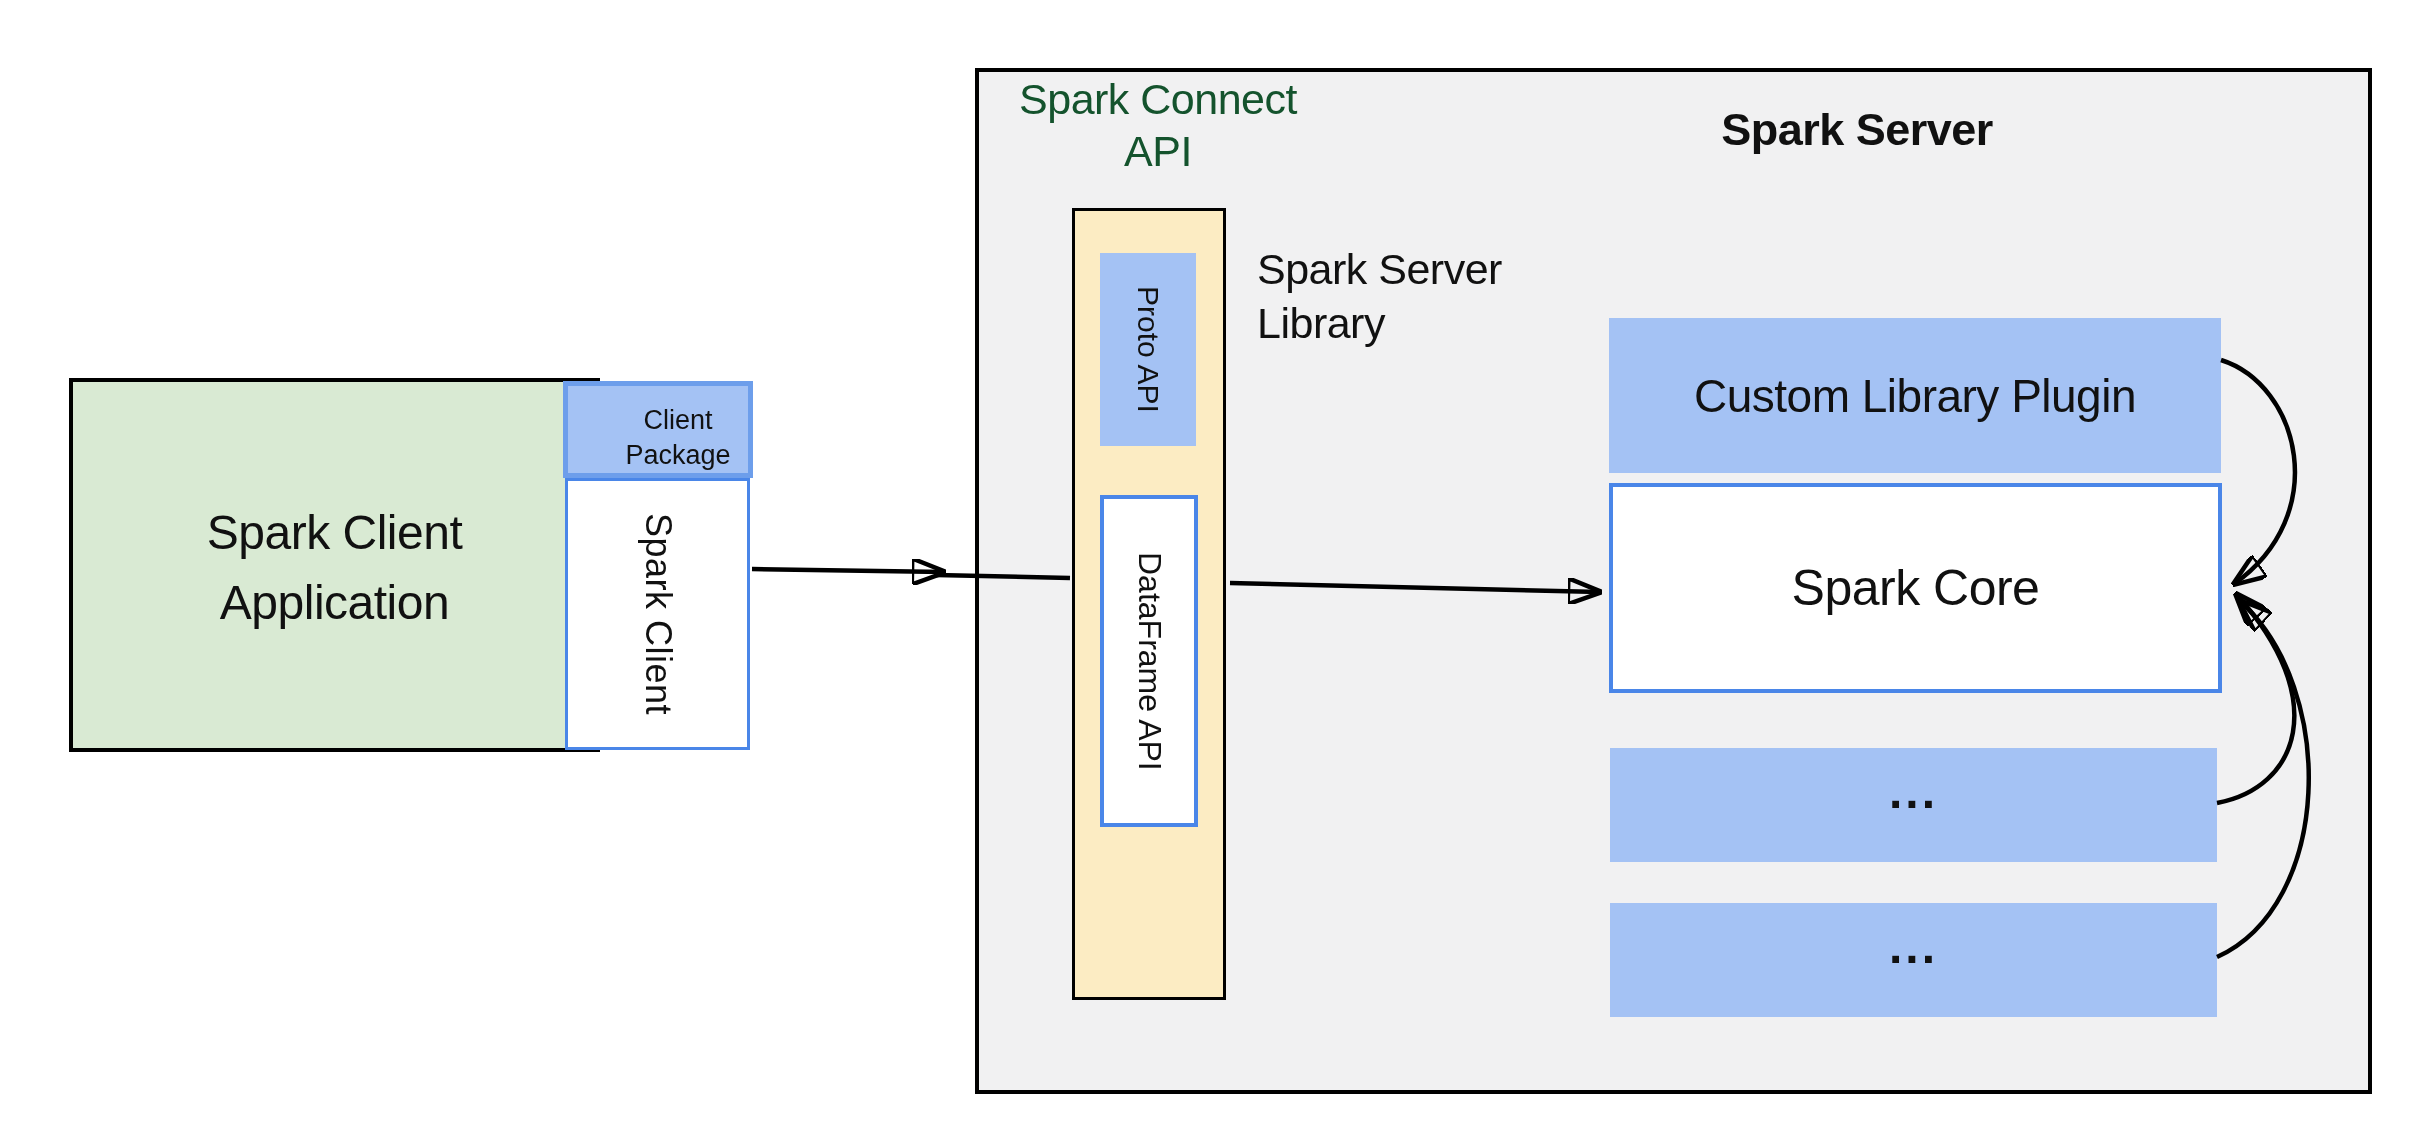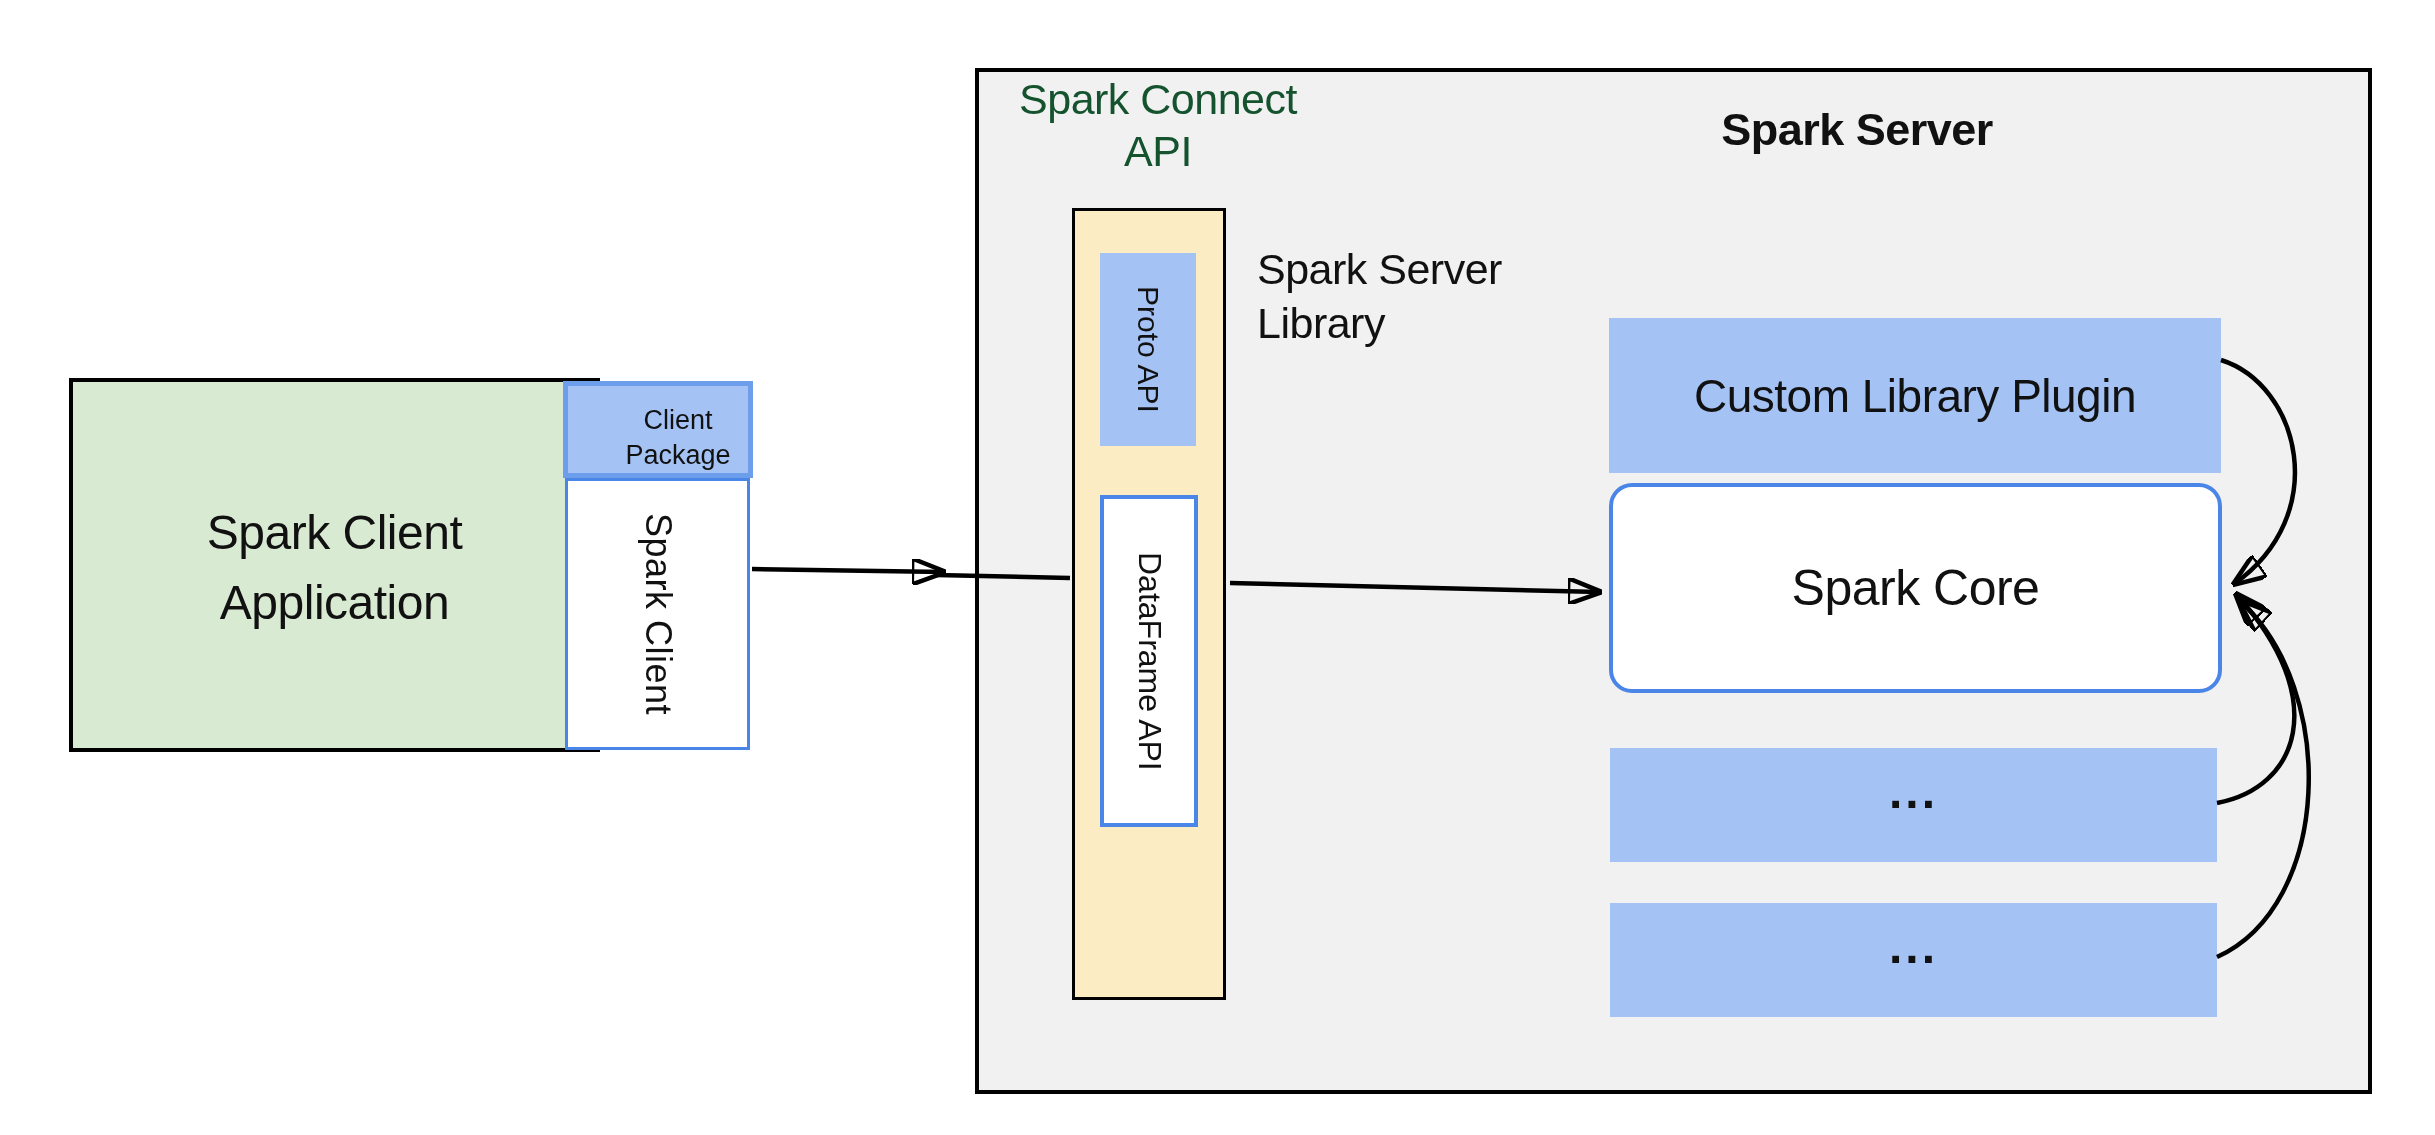--- a/index.html
+++ b/index.html
@@ -110,21 +110,21 @@
 
   <div class="abs library-label multiline" style="color: rgb(17, 17, 17);">Spark Server
 Library</div>
 
   <div class="abs server-title" style="color: rgb(17, 17, 17);">Spark Server</div>
 
   <div class="abs clp-box" style="background-color: rgb(164, 194, 244);">
     <span class="clp-label">Custom Library Plugin</span>
   </div>
 
-  <div class="abs core-box" style="border-color: rgb(74, 134, 232); border-radius: 23px;">
+  <div class="abs core-box" style="border-color: rgb(74, 134, 232);">
     <span class="core-label">Spark Core</span>
   </div>
 
   <div class="abs ph-box-1" style="background-color: rgb(164, 194, 244);">
     <span class="dots-label">...</span>
   </div>
 
   <div class="abs ph-box-2" style="background-color: rgb(164, 194, 244);">
     <span class="dots-label">...</span>
   </div>

